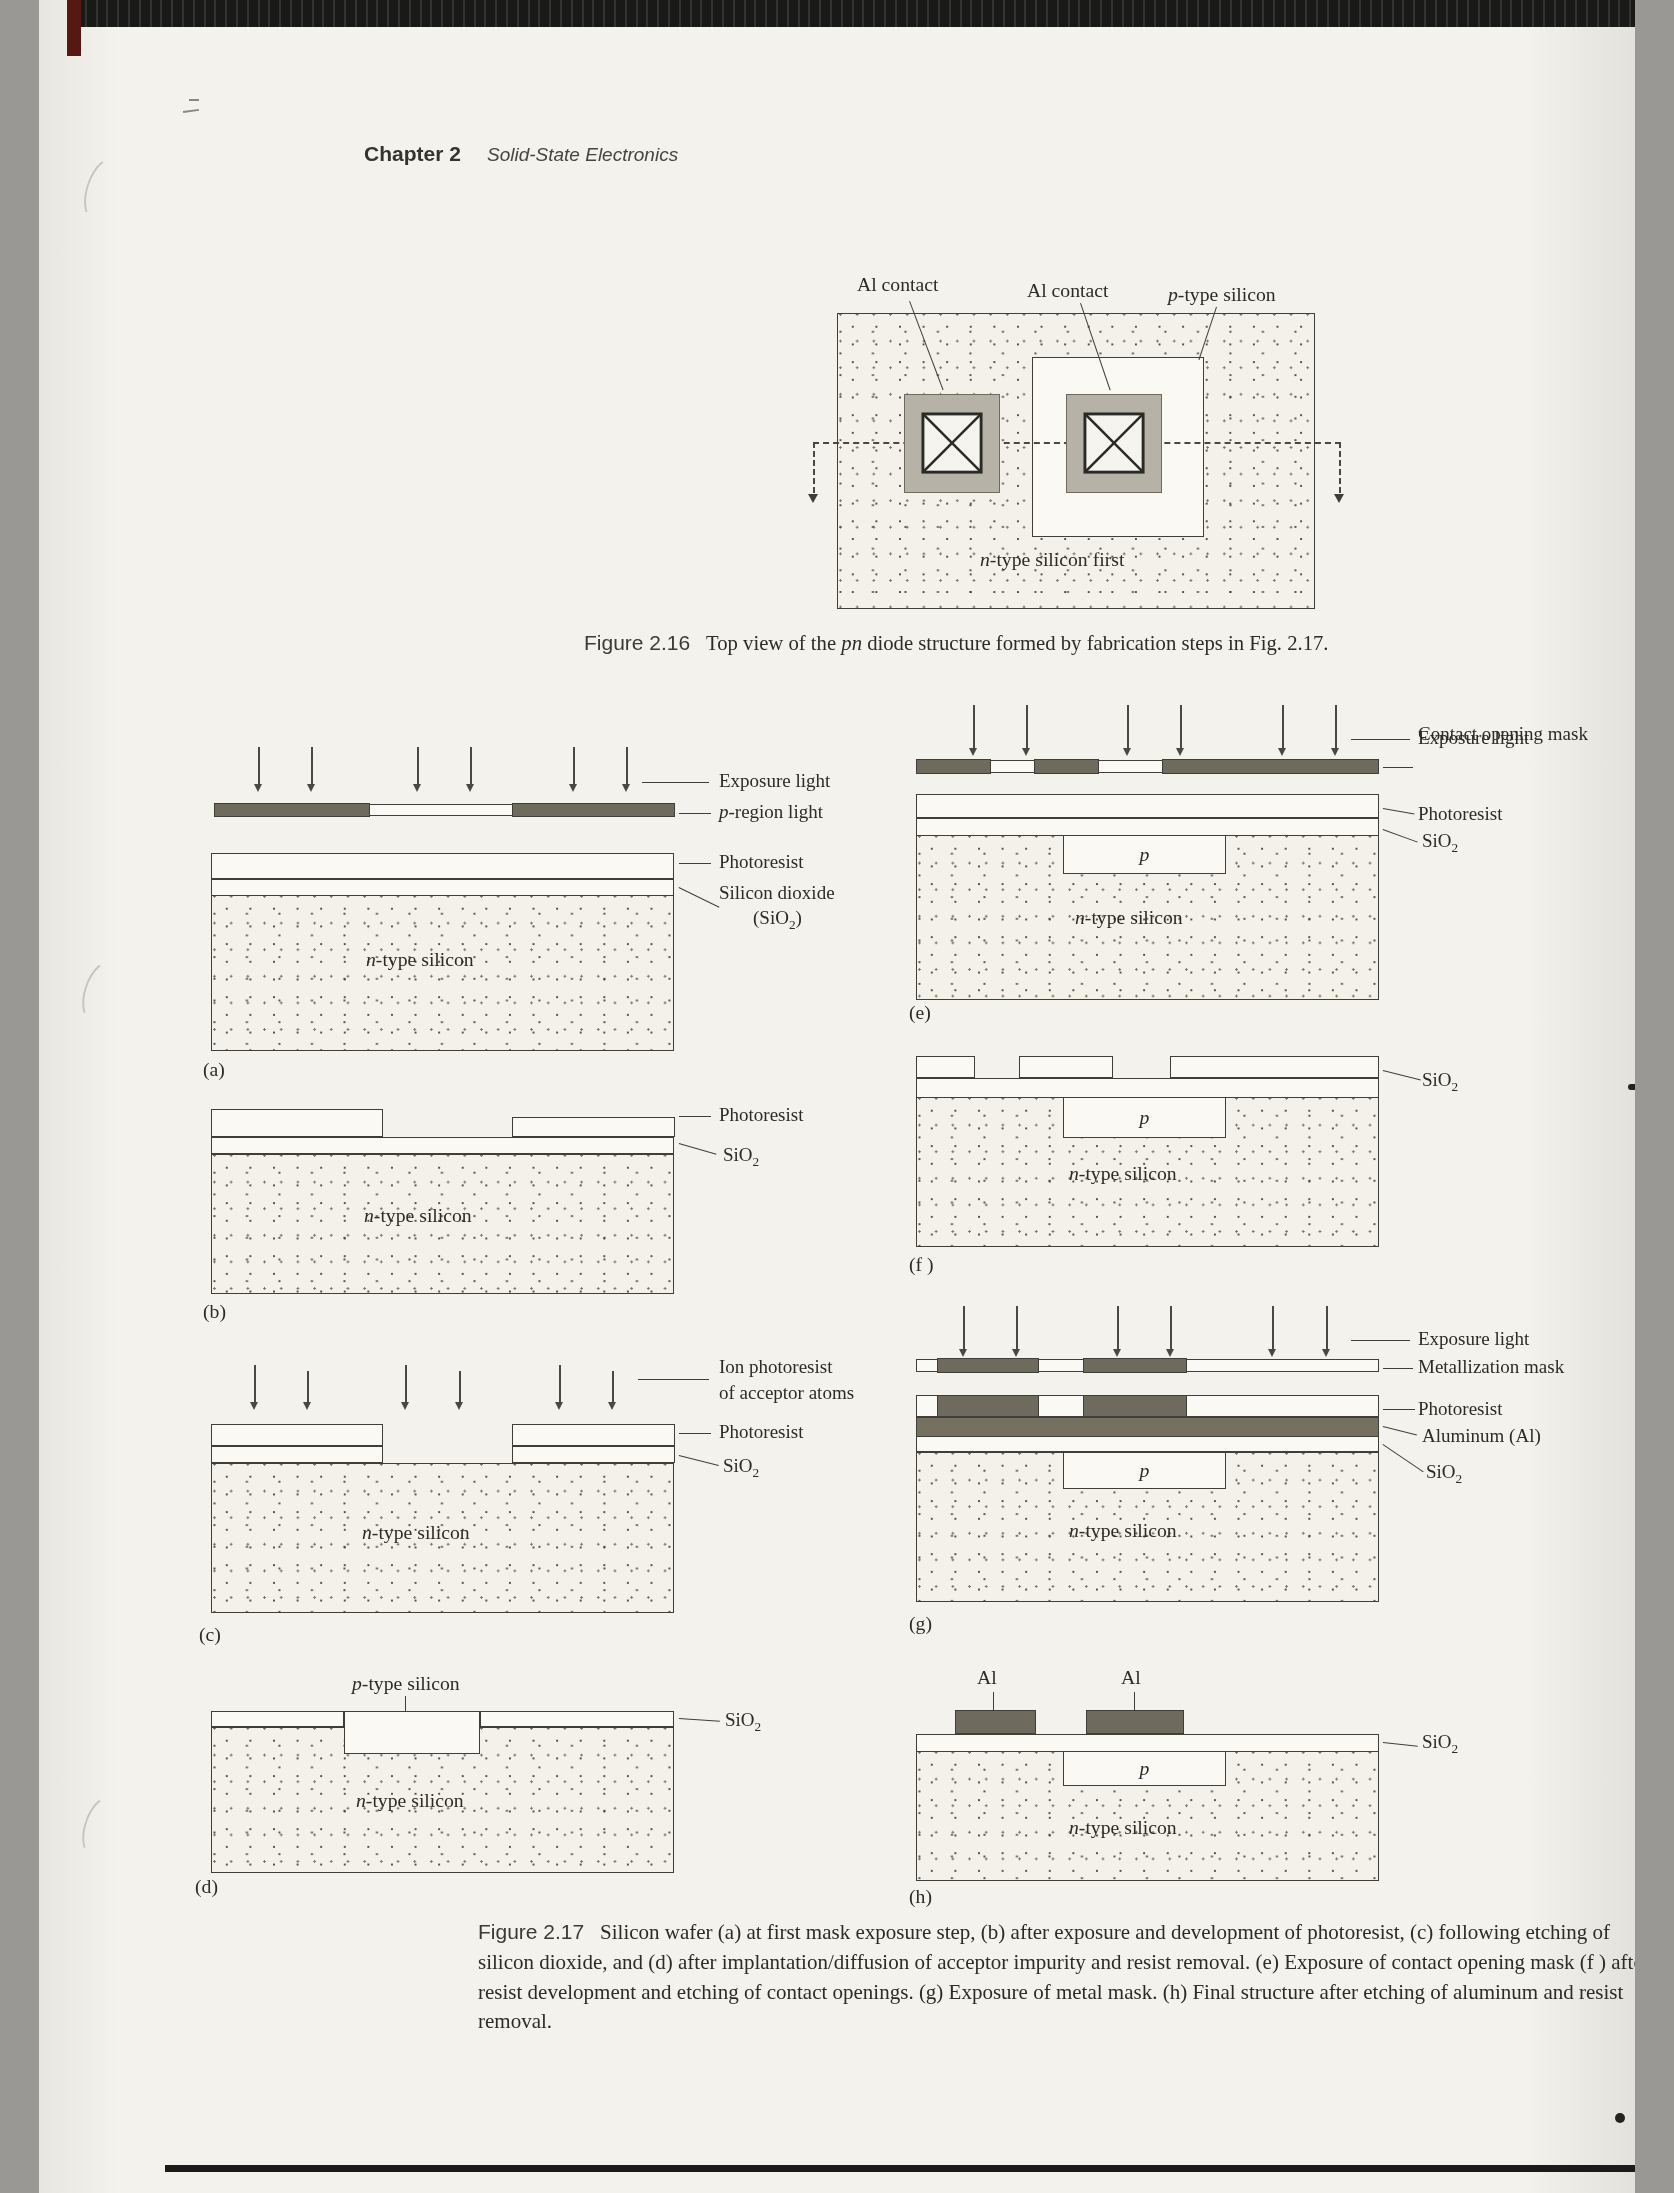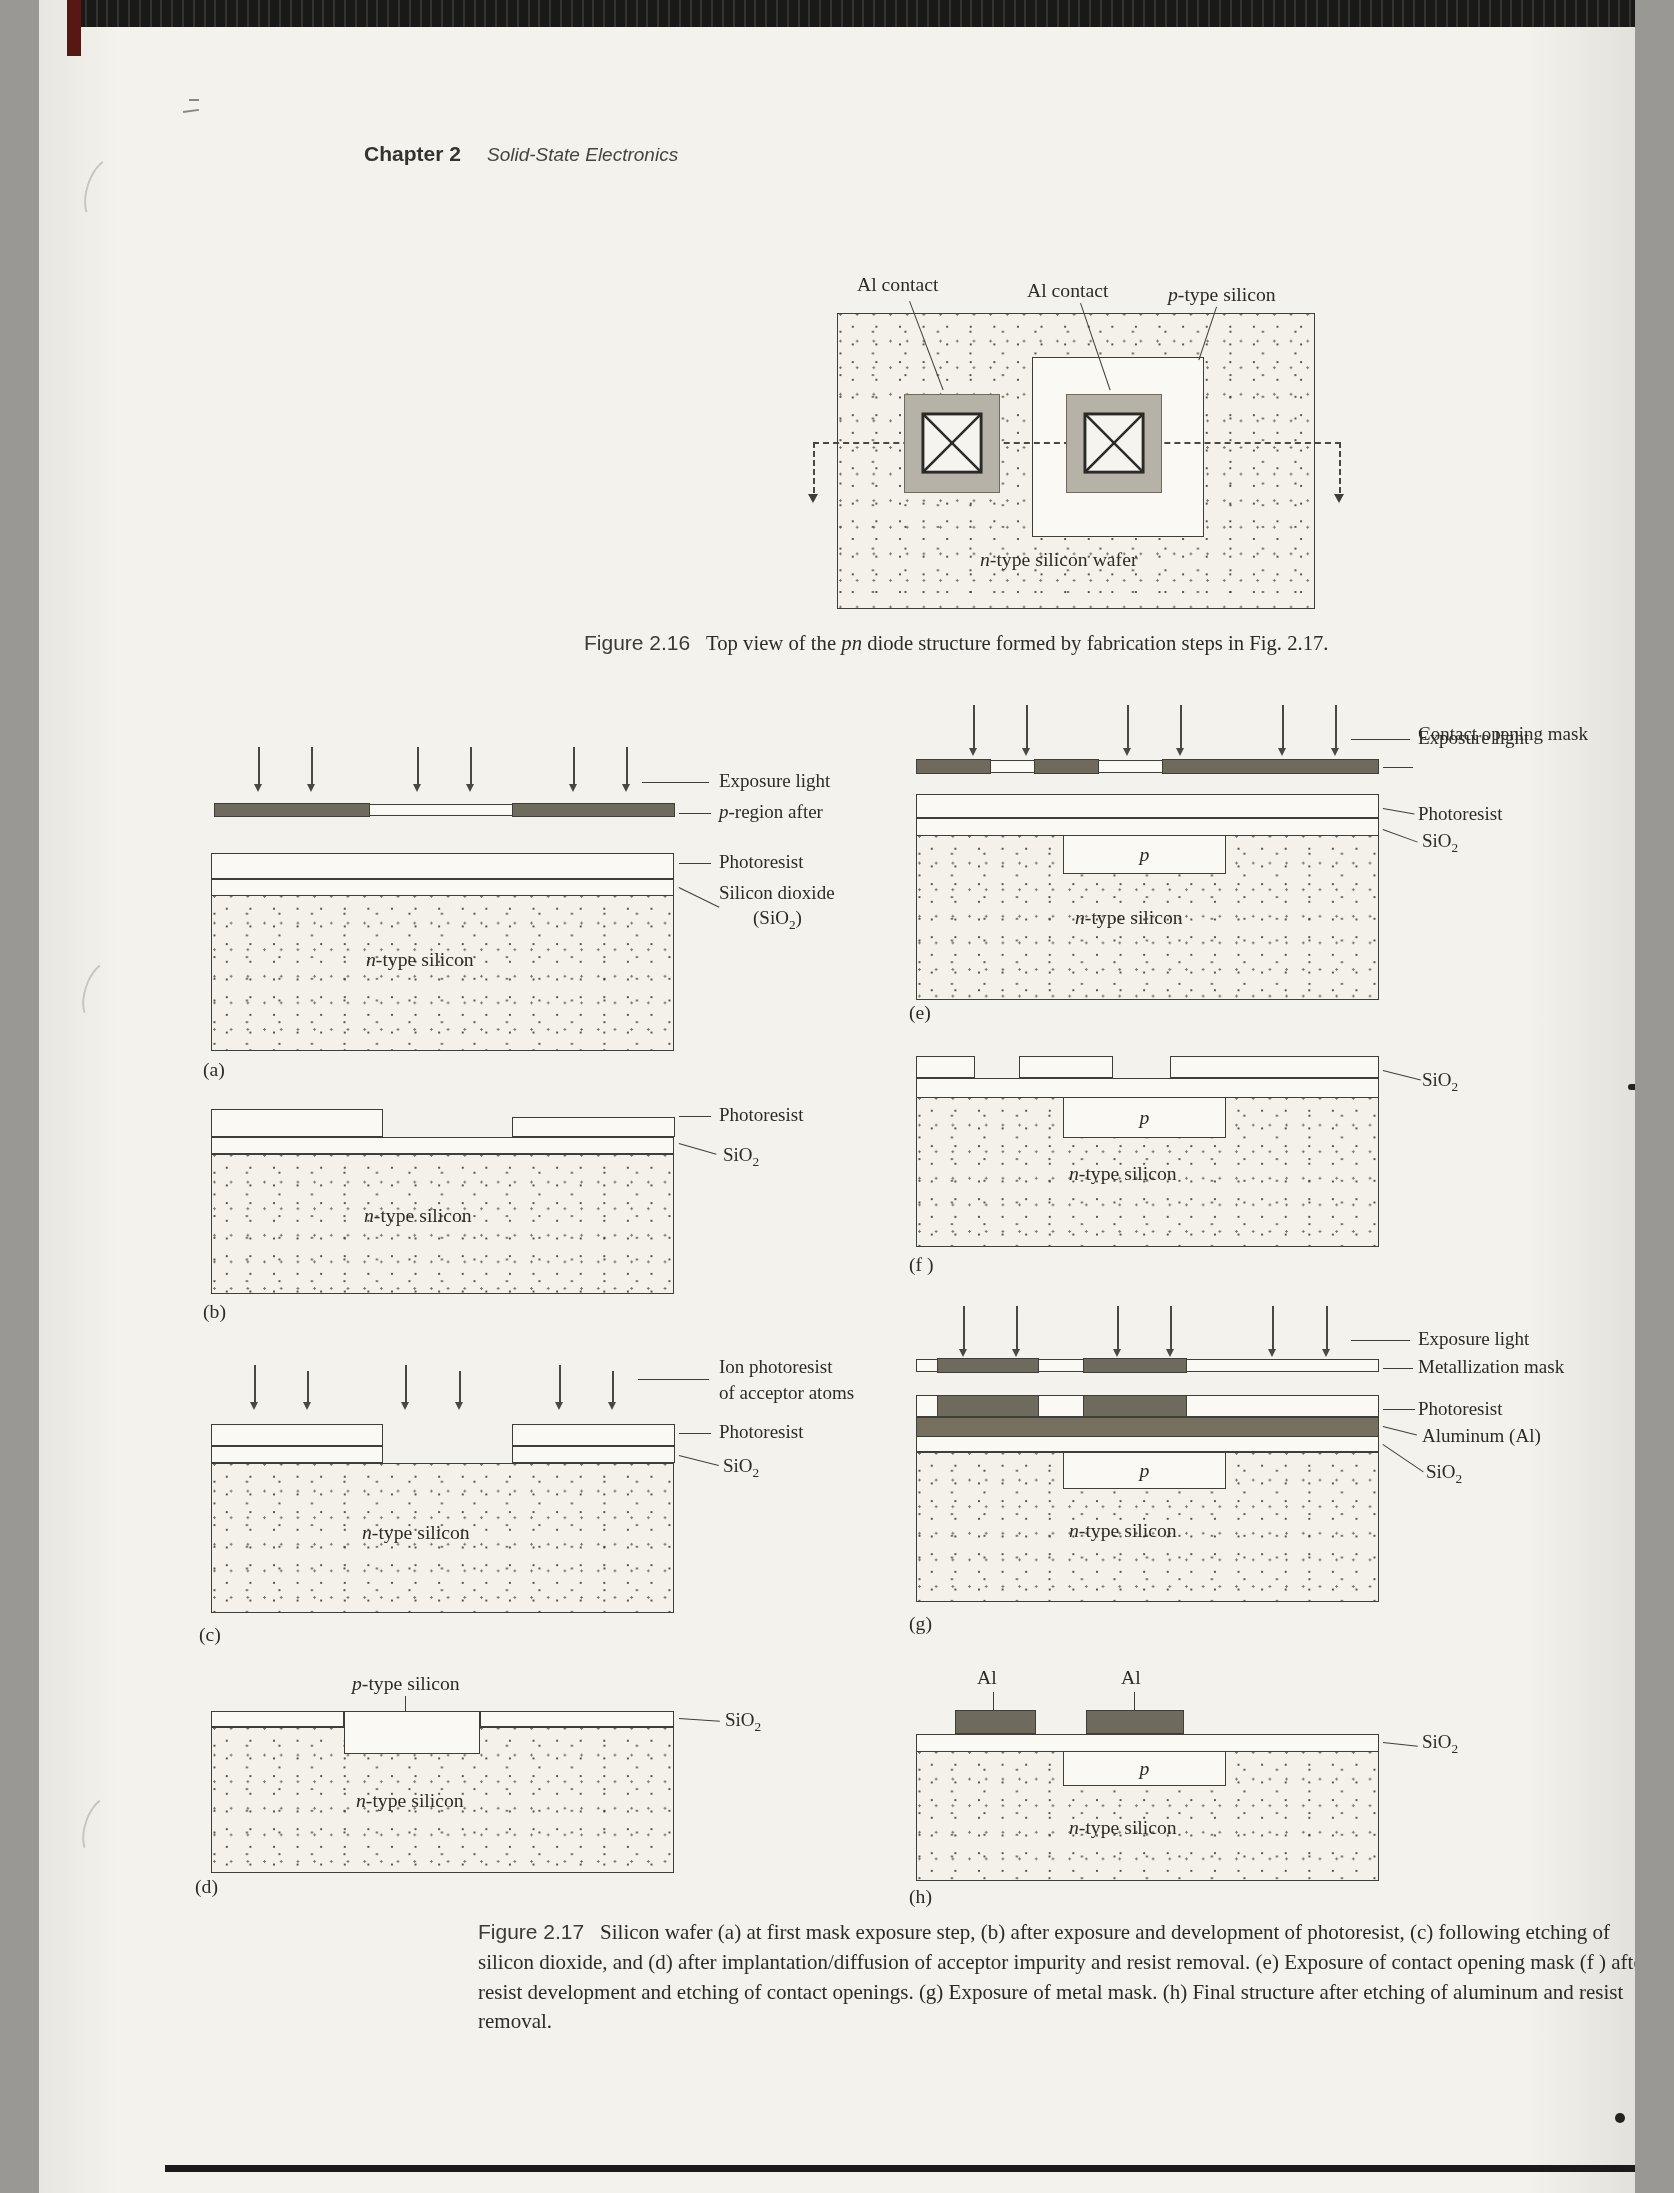--- a/index.html
+++ b/index.html
@@ -99,21 +99,21 @@
       <line x1="61" y1="3" x2="3" y2="61" stroke="#2b2a26" stroke-width="2.6"></line>
     </svg>
   </div>
 
   <div class="lbl" style="left:818px; top:274px; font-size:19.7px;">Al contact</div>
   <div class="leader" style="left:871px; top:301px; width:95px; transform:rotate(69.3deg);"></div>
   <div class="lbl" style="left:988px; top:280px; font-size:19.7px;">Al contact</div>
   <div class="leader" style="left:1042px; top:303px; width:92px; transform:rotate(71.2deg);"></div>
   <div class="lbl" style="left:1129px; top:284px; font-size:19.7px;"><i>p</i><span>-type silicon</span></div>
   <div class="leader" style="left:1178px; top:307px; width:56px; transform:rotate(108.4deg);"></div>
-  <div class="sub-label" style="left:941px; top:548px;"><i>n</i><span>-type silicon wafer</span></div>
+  <div class="sub-label" style="left:941px; top:548px;"><i>n</i><span>-type silicon first</span></div>
 
   <div class="caption216">
     <span class="cap-tag">Figure 2.16</span><span>Top view of the </span><i>pn</i><span> diode structure formed by fabrication steps in Fig. 2.17.</span>
   </div>
 
   <div class="arrow" style="left:219px; top:747px; height:37px;"></div>
   <div class="arrow" style="left:272px; top:747px; height:37px;"></div>
   <div class="arrow" style="left:378px; top:747px; height:37px;"></div>
   <div class="arrow" style="left:431px; top:747px; height:37px;"></div>
   <div class="arrow" style="left:534px; top:747px; height:37px;"></div>
@@ -124,21 +124,21 @@
   <div class="dark" style="left:473px; top:803px; width:163px; height:13.8px;"></div>
 
   <div class="layer" style="left:172px; top:853px; width:463px; height:25.6px;"></div>
   <div class="layer" style="left:172px; top:879px; width:463px; height:16.7px;"></div>
   <div class="silicon" style="left:172px; top:895px; width:463px; height:156px;"></div>
   <div class="sub-label" style="left:327px; top:948px;"><i>n</i><span>-type silicon</span></div>
 
   <div class="leader" style="left:603px; top:782px; width:67px;"></div>
   <div class="lbl" style="left:680px; top:771px;">Exposure light</div>
   <div class="leader" style="left:640px; top:813px; width:31.5px;"></div>
-  <div class="lbl" style="left:680px; top:802px;"><i>p</i><span>-region after</span></div>
+  <div class="lbl" style="left:680px; top:802px;"><i>p</i><span>-region light</span></div>
   <div class="leader" style="left:640px; top:863px; width:31.5px;"></div>
   <div class="lbl" style="left:680px; top:852px;">Photoresist</div>
   <div class="leader" style="left:640px; top:887px; width:45px; transform:rotate(26deg);"></div>
   <div class="lbl" style="left:680px; top:883px;">Silicon dioxide</div>
   <div class="lbl" style="left:680px; top:908px;margin-left:34px;"><span>(SiO</span><sub>2</sub><span>)</span></div>
   <div class="panel-tag" style="left:164px; top:1058px;">(a)</div>
 
   <div class="layer" style="left:172px; top:1109px; width:172px; height:27.6px;"></div>
   <div class="layer" style="left:473px; top:1117px; width:163px; height:19.7px;"></div>
   <div class="layer" style="left:172px; top:1137px; width:463px; height:16.7px;"></div>

